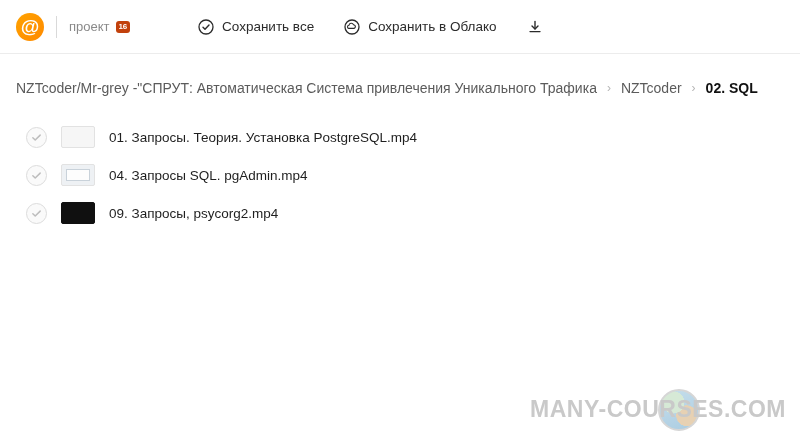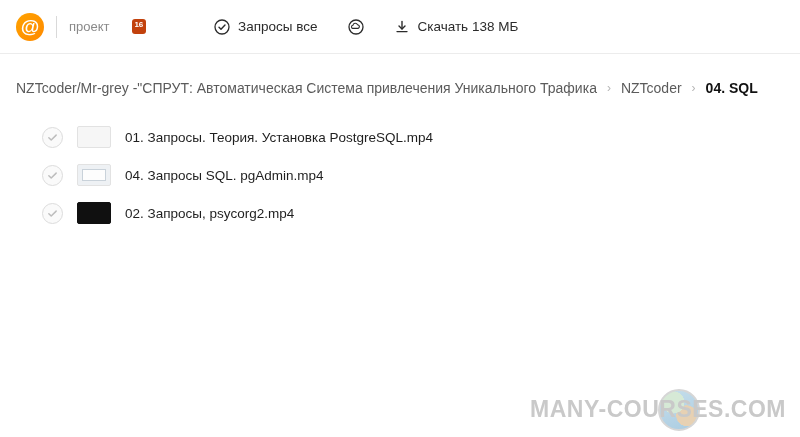--- a/index.html
+++ b/index.html
@@ -41,21 +41,21 @@
     font-weight: 700;
     color: #1f1f1f;
     letter-spacing: -0.4px;
   }
   .logo-divider {
     width: 1px; height: 22px;
     background: #d9d9d9;
     margin: 0 12px;
   }
   .project-tag {
-    display: flex; gap: 22px;
+    display: flex; align-items: center; gap: 6px;
     color: #8a8a8a;
     font-size: 13px;
   }
   .project-badge {
     background: #c2410c;
     color: #fff;
     font-size: 8px;
     font-weight: 700;
     border-radius: 3px;
     padding: 2px 3px;
@@ -93,21 +93,21 @@
     font-weight: 700;
   }
   .crumb-sep {
     color: #b6b6b6;
     font-size: 12px;
   }
 
   
   .file-list {
     margin-top: 22px;
-    padding: 0 28px;
+    padding: 0 12px;
   }
   .file-row {
     display: flex;
     align-items: center;
     height: 38px;
     gap: 14px;
     padding-left: 14px;
   }
   .check {
     width: 21px; height: 21px;
@@ -194,52 +194,52 @@
 
   <div class="header-actions">
 
     <div class="hbtn">
       <span>
         <svg width="16" height="16" viewBox="0 0 16 16">
           <circle cx="8" cy="8" r="7" fill="none" stroke="#2b2b2b" stroke-width="1.3"></circle>
           <path d="M5 8.2l2 2 4-4.2" fill="none" stroke="#2b2b2b" stroke-width="1.4" stroke-linecap="round" stroke-linejoin="round"></path>
         </svg>
       </span>
-      <span>Запросы все</span>
+      <span>Сохранить все</span>
     </div>
 
     <div class="hbtn">
       <span>
         <svg width="16" height="16" viewBox="0 0 16 16">
           <circle cx="8" cy="8" r="7" fill="none" stroke="#2b2b2b" stroke-width="1.3"></circle>
           <path d="M4.6 9.4a1.6 1.6 0 0 1 .3-3.1 2.4 2.4 0 0 1 4.6-.5 1.8 1.8 0 0 1 1.9 1.8 1.8 1.8 0 0 1-1.3 1.8z" fill="none" stroke="#2b2b2b" stroke-width="1.1" stroke-linejoin="round"></path>
         </svg>
       </span>
+      <span>Сохранить в Облако</span>
     </div>
 
     <div class="hbtn">
       <span>
         <svg width="16" height="16" viewBox="0 0 16 16">
           <path d="M8 2.5v7.2" stroke="#2b2b2b" stroke-width="1.4" stroke-linecap="round"></path>
           <path d="M5 7l3 3 3-3" fill="none" stroke="#2b2b2b" stroke-width="1.4" stroke-linecap="round" stroke-linejoin="round"></path>
           <path d="M3 12.6h10" stroke="#2b2b2b" stroke-width="1.4" stroke-linecap="round"></path>
         </svg>
       </span>
-      <span>Скачать 138 МБ</span>
     </div>
 
   </div>
 </div>
 
 <div class="breadcrumb">
   <span class="crumb">NZTcoder/Mr-grey -"СПРУТ: Автоматическая Система привлечения Уникального Трафика</span>
   <span class="crumb-sep">›</span>
   <span class="crumb">NZTcoder</span>
   <span class="crumb-sep">›</span>
-  <span class="crumb current">04. SQL</span>
+  <span class="crumb current">02. SQL</span>
 </div>
 
 <div class="file-list">
 
   <div class="file-row">
     <span class="check">
       <svg width="11" height="11" viewBox="0 0 12 12">
         <path d="M2 6.2l2.6 2.6L10 3.4" fill="none" stroke="#bdbdbd" stroke-width="1.6" stroke-linecap="round" stroke-linejoin="round"></path>
       </svg>
     </span>
@@ -257,21 +257,21 @@
     <span class="fname">04. Запросы SQL. pgAdmin.mp4</span>
   </div>
 
   <div class="file-row">
     <span class="check">
       <svg width="11" height="11" viewBox="0 0 12 12">
         <path d="M2 6.2l2.6 2.6L10 3.4" fill="none" stroke="#bdbdbd" stroke-width="1.6" stroke-linecap="round" stroke-linejoin="round"></path>
       </svg>
     </span>
     <span class="thumb t3"></span>
-    <span class="fname">02. Запросы, psycorg2.mp4</span>
+    <span class="fname">09. Запросы, psycorg2.mp4</span>
   </div>
 
 </div>
 
 <div class="wm-globe"></div>
 <div class="watermark">
   <span class="wm-text">MANY-COURSES.COM</span>
 </div>
 
 </body></html>

